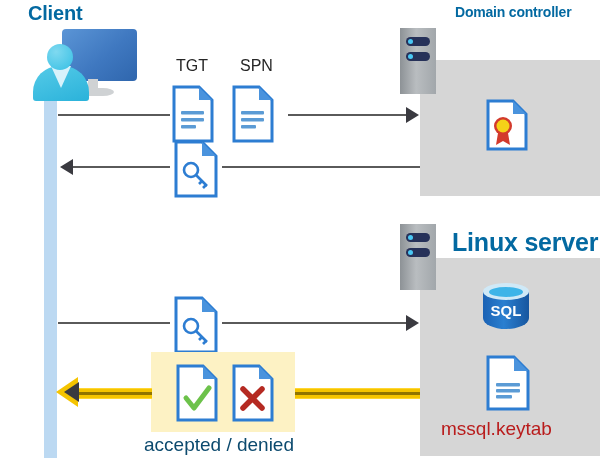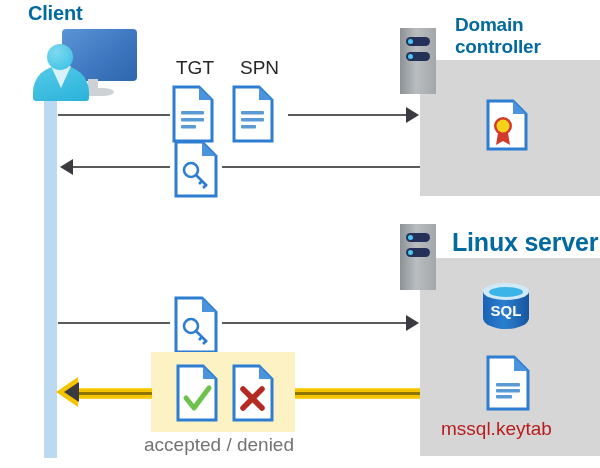--- a/index.html
+++ b/index.html
@@ -2,27 +2,27 @@
 <html><head>
 <meta charset="utf-8">
 <style>
   html,body{margin:0;padding:0;background:#ffffff;}
   body{width:600px;height:468px;position:relative;overflow:hidden;
        font-family:"Liberation Sans","DejaVu Sans",sans-serif;}
   .abs{position:absolute;}
   
   .hdr{font-weight:bold;color:#0369a1;line-height:1.15;letter-spacing:-0.2px;}
   .client-label{left:28px;top:2px;font-size:20px;}
-  .dc-label{left:455px;top:14px;font-size:19px;width:140px;}
+  .dc-label{left:455px;top:4px;font-size:14px;width:140px;}
   .linux-label{left:452px;top:228px;font-size:25px;}
-  .doc-tag{font-size:19px;color:#262626;}
+  .doc-tag{font-size:16px;color:#262626;}
   .tgt-label{left:176px;top:57px;}
   .spn-label{left:240px;top:57px;}
   .keytab-label{left:441px;top:418px;font-size:19px;color:#b91c1c;}
-  .accepted-label{left:144px;top:434px;font-size:19px;color:#737373;}
+  .accepted-label{left:144px;top:434px;font-size:19px;color:#0c4a6e;}
   
   .grey-box{background:#d6d6d6;}
   .dc-box{left:420px;top:60px;width:180px;height:136px;}
   .linux-box{left:420px;top:258px;width:180px;height:198px;}
   .client-bar{left:44px;top:73px;width:13px;height:385px;background:#bcd9f2;}
   .yellow-hl{left:151px;top:352px;width:144px;height:80px;background:#fdf2c4;}
   
   .line{background:#5a5a5a;height:2px;}
   .l1a{left:58px;top:114px;width:112px;}
   .l1b{left:288px;top:114px;width:122px;}

